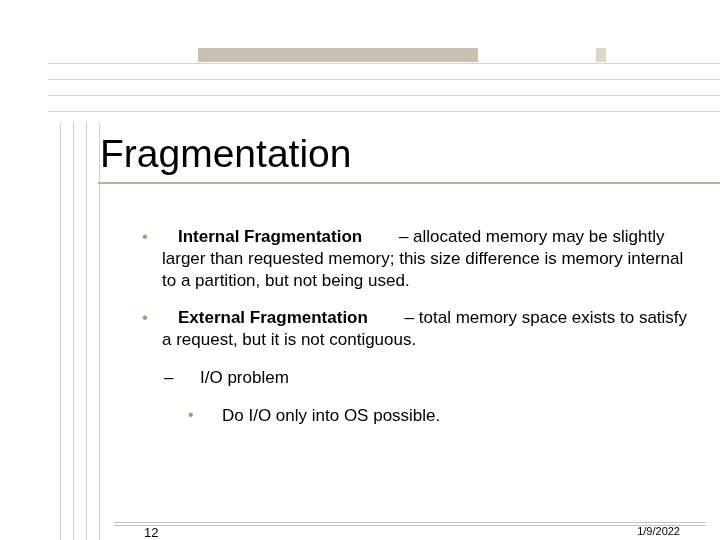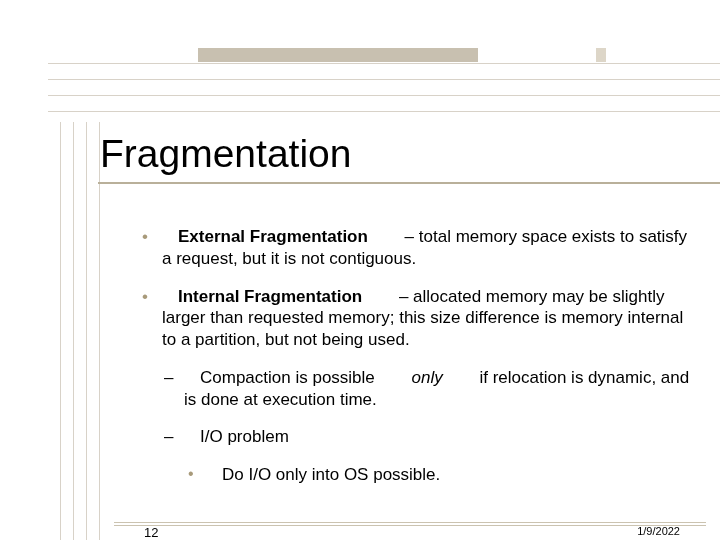--- a/index.html
+++ b/index.html
@@ -149,23 +149,22 @@
 
 <div class="top-grid"></div>
 <div class="top-bar"></div>
 <div class="top-bar2"></div>
 <div class="left-grid"></div>
 
 <div class="title">Fragmentation</div>
 <div class="title-rule"></div>
 
 <div class="content" id="bullets">
+    <div class="b1"><span class="bold">Internal Fragmentation</span><span> – allocated memory may be slightly larger than requested memory; this size difference is memory internal to a partition, but not being used.</span></div>
     <div class="b1"><span class="bold">External Fragmentation</span><span> – total memory space exists to satisfy a request, but it is not contiguous.</span></div>
-    <div class="b1"><span class="bold">Internal Fragmentation</span><span> – allocated memory may be slightly larger than requested memory; this size difference is memory internal to a partition, but not being used.</span></div>
-    <div class="b2"><span>Compaction is possible </span><span class="italic">only</span><span> if relocation is dynamic, and is done at execution time.</span></div>
     <div class="b2"><span>I/O problem</span></div>
     <div class="b3"><span>Do I/O only into OS possible.</span></div>
   </div>
 
 <div class="footer">
   <div class="footer-line-top"></div>
   <div class="footer-line-bot"></div>
   <div class="foot-div1"></div>
   <div class="footer-block"></div>
   <div class="footer-page">12</div>

